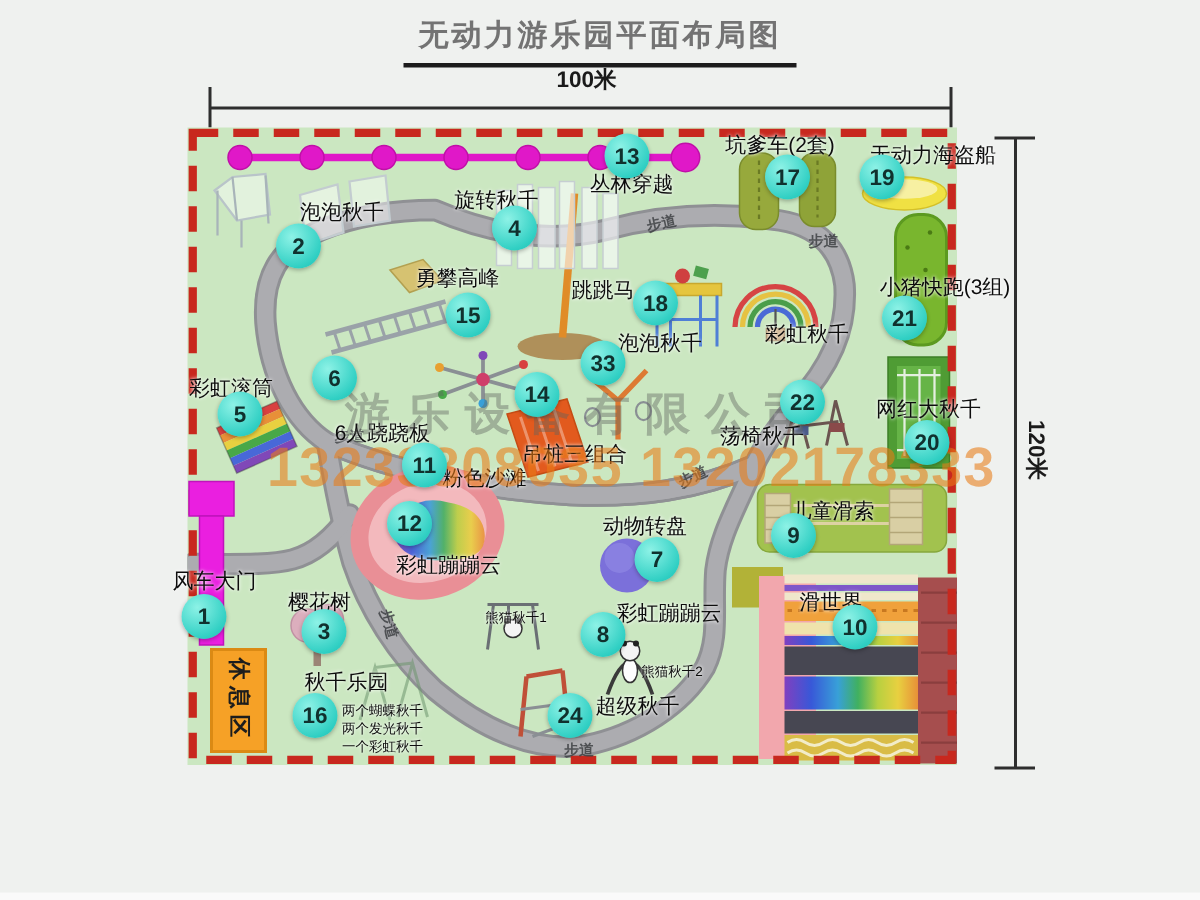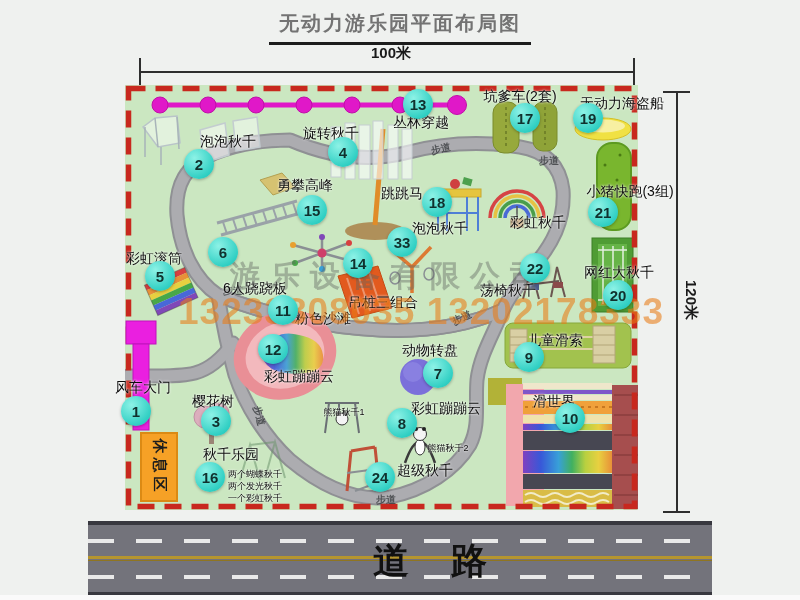--- a/index.html
+++ b/index.html
@@ -339,22 +339,15 @@
     <div class="badge" style="left:478px;top:195px">20</div>
     <div class="badge" style="left:463px;top:112px">21</div>
     <div class="badge" style="left:395px;top:168px">22</div>
     <div class="badge" style="left:262px;top:142px">33</div>
     <div class="badge" style="left:240px;top:377px">24</div>
   </div>
 
   <div class="wm-company">游乐设备有限公司</div>
   <div class="wm-phone">13233808035 13202178333</div>
 
-  <div class="road">
-    <div class="road-dash" style="top:14px"></div>
-    <div class="road-dash" style="top:50px"></div>
-    <div class="road-yellow"></div>
-    <div class="road-yellow2"></div>
-    <div class="road-label">道路</div>
-  </div>
   <div class="below-road"></div>
 
 </div>
 
 </body></html>

